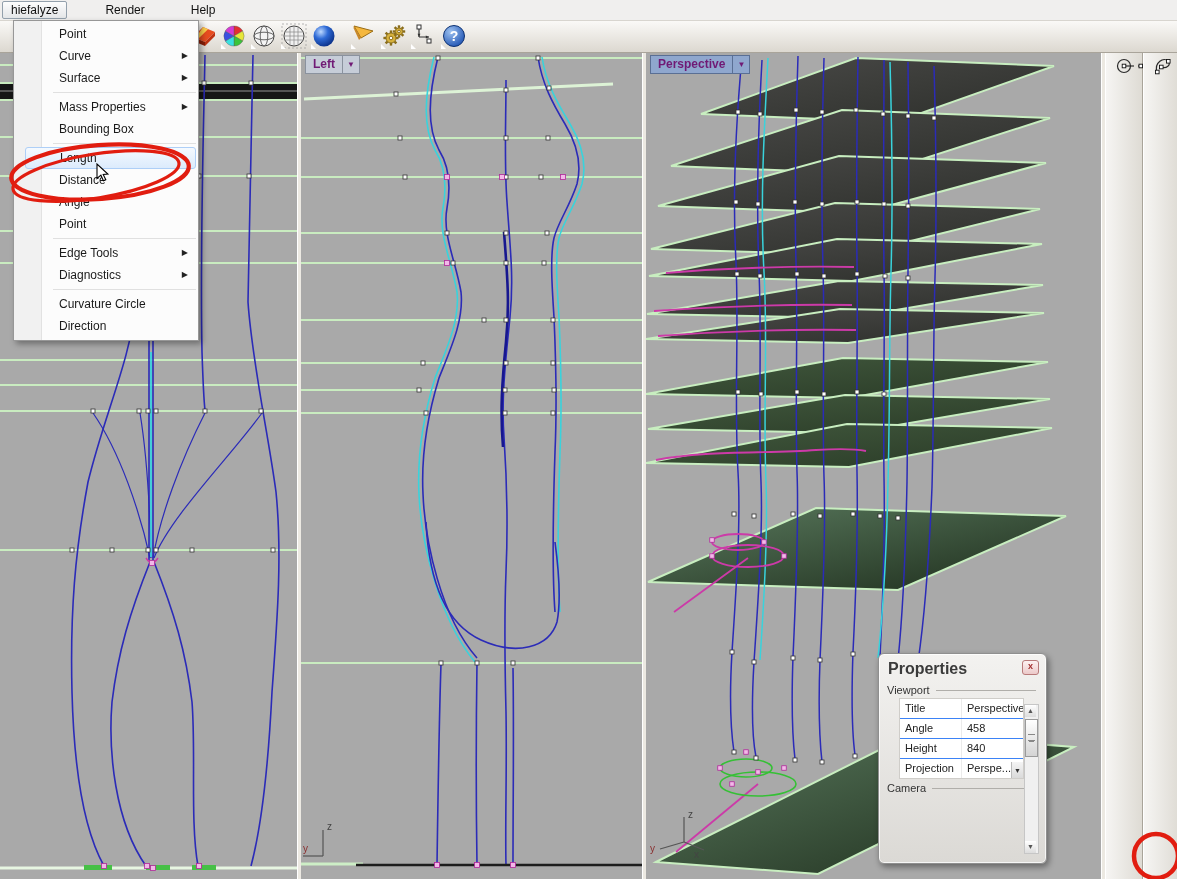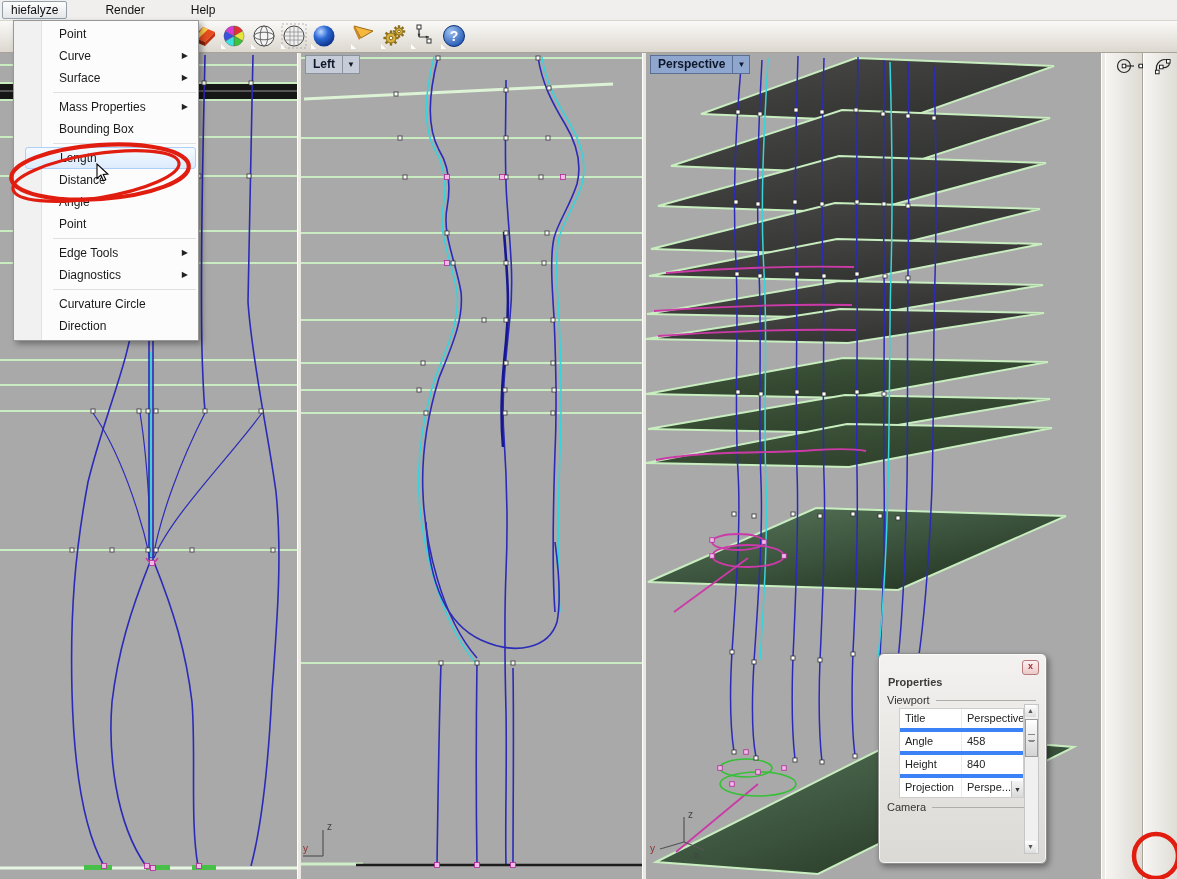--- a/index.html
+++ b/index.html
@@ -17,21 +17,21 @@
   .tbtn{position:relative;width:28px;height:28px;margin-right:2px;display:flex;align-items:center;justify-content:center;}
   .tbtn.gap{margin-left:10px;}
   .tbtn::after{content:"";position:absolute;left:1px;bottom:1px;border-left:5px solid #fff;border-top:5px solid transparent;}
 
   
   .vp{position:absolute;top:52px;bottom:0;background:#a9a9a9;}
   #vp-front{left:0;width:297px;}
   #vp-left{left:301px;width:341px;}
   #vp-persp{left:646px;width:455px;}
   .vsep{position:absolute;top:52px;bottom:0;width:4px;background:#ece9e2;border-left:1px solid #fff;border-right:1px solid #b6b2aa;}
-  .vp-tab{position:absolute;left:4px;top:3px;display:flex;font-size:12px;font-weight:bold;color:#0f172a;z-index:2;}
+  .vp-tab{position:absolute;left:4px;top:3px;display:flex;font-size:12px;font-weight:bold;color:#701a75;z-index:2;}
   .vp-tab .lbl{background:#c6cdd8;border:1px solid #8a929e;padding:1px 7px 2px 7px;}
   .vp-tab.active .lbl{background:#8fa7ce;border-color:#5a6f94;}
   .vp-tab .arrow{background:#c6cdd8;border:1px solid #8a929e;border-left:none;padding:1px 4px 2px 4px;font-size:8px;display:flex;align-items:center;}
   .vp-tab.active .arrow{background:#8fa7ce;border-color:#5a6f94;}
 
   
   #rtoolbar{position:absolute;left:1105px;top:52px;width:72px;bottom:0;display:flex;z-index:3;}
   .rcol{width:36px;background:linear-gradient(90deg,#f6f5f3,#dedbd4);border-left:1px solid #fff;border-right:1px solid #a9a49a;display:flex;flex-direction:row;}
   .rgrip{height:6px;margin:1px 4px 0 4px;border-top:2px dotted #9a968e;}
   .ricon{height:28.3px;display:flex;align-items:center;justify-content:center;}
@@ -39,26 +39,26 @@
   
   #analyze-menu{position:absolute;left:13px;top:20px;width:175px;background:#fcfcfc;border:1px solid #979797;box-shadow:3px 3px 6px rgba(0,0,0,.35);z-index:20;padding:2px 0 3px 9px;font-size:12px;color:#1a1a1a;}
   #analyze-menu::before{content:"";position:absolute;left:0;top:0;bottom:0;width:27px;background:#f1f1f1;border-right:1px solid #e2e2e2;}
   .menu-item{position:relative;height:22px;line-height:22px;padding-left:34px;margin:0 2px;}
   .menu-item .sub{position:absolute;right:8px;top:0;font-size:8px;color:#222;}
   .menu-item.hl{background:linear-gradient(#f5faff,#dcebfc);border:1px solid #aecff7;border-radius:3px;height:20px;line-height:20px;}
   .menu-sep{height:1px;background:#e0e0e0;margin:3px 2px 3px 30px;}
 
   
   #props{position:absolute;left:878px;top:653px;width:167px;height:209px;background:linear-gradient(#f3f2f0,#dbd9d5);border:1px solid #8f8f8f;border-radius:6px;box-shadow:2px 3px 6px rgba(0,0,0,.4),inset 0 0 0 1px rgba(255,255,255,.75);z-index:10;font-size:11px;color:#222;}
-  #props-title{font-size:11px;font-weight:bold;color:#3b3b3b;padding:22px 8px 3px 9px;}
+  #props-title{font-size:16px;font-weight:bold;color:#3b3b3b;padding:6px 8px 3px 9px;}
   #props-close{position:absolute;right:7px;top:6px;width:15px;height:13px;border:1px solid #b87a7a;border-radius:3px;background:linear-gradient(#fdf2f2,#ecc9c9);color:#a23030;font-size:9px;font-weight:bold;line-height:11px;text-align:center;}
   .pgroup{display:flex;align-items:center;margin:3px 10px 2px 8px;color:#333;}
   .pgroup::after{content:"";flex:1;border-bottom:1px solid #b0aeaa;margin-left:6px;}
   .ptable{margin-left:20px;width:123px;border:1px solid #cfcdc9;background:#fff;}
-  .prow{display:flex;height:19px;border-bottom:4px solid #3b82f6;}
+  .prow{display:flex;height:19px;border-bottom:1px solid #3b82f6;}
   .prow:last-child{border-bottom:none;}
   .pcell-l{width:56px;padding:3px 0 0 5px;border-right:1px solid #ebebeb;overflow:hidden;white-space:nowrap;}
   .pcell-v{flex:1;padding:3px 0 0 5px;overflow:hidden;white-space:nowrap;display:flex;}
   .pdrop{margin-left:auto;width:15px;height:17px;background:linear-gradient(#f4f4f4,#d8d8d8);border-left:1px solid #bbb;font-size:7px;text-align:center;line-height:17px;color:#333;}
   #pscroll{position:absolute;right:7px;top:50px;bottom:9px;width:13px;background:#f0f0f0;border:1px solid #c6c6c6;}
   .sbtn{position:absolute;left:0;width:11px;height:12px;font-size:7px;text-align:center;line-height:12px;color:#555;background:linear-gradient(#fff,#dcdcdc);}
   #sthumb{position:absolute;left:0;top:14px;width:11px;height:36px;background:linear-gradient(#fff,#d4d4d4);border:1px solid #9a9a9a;}
   #sthumb::after{content:"";position:absolute;left:2px;right:2px;top:14px;height:5px;border-top:1px solid #888;border-bottom:1px solid #888;box-shadow:0 2px 0 -1px #888;}
 
   

